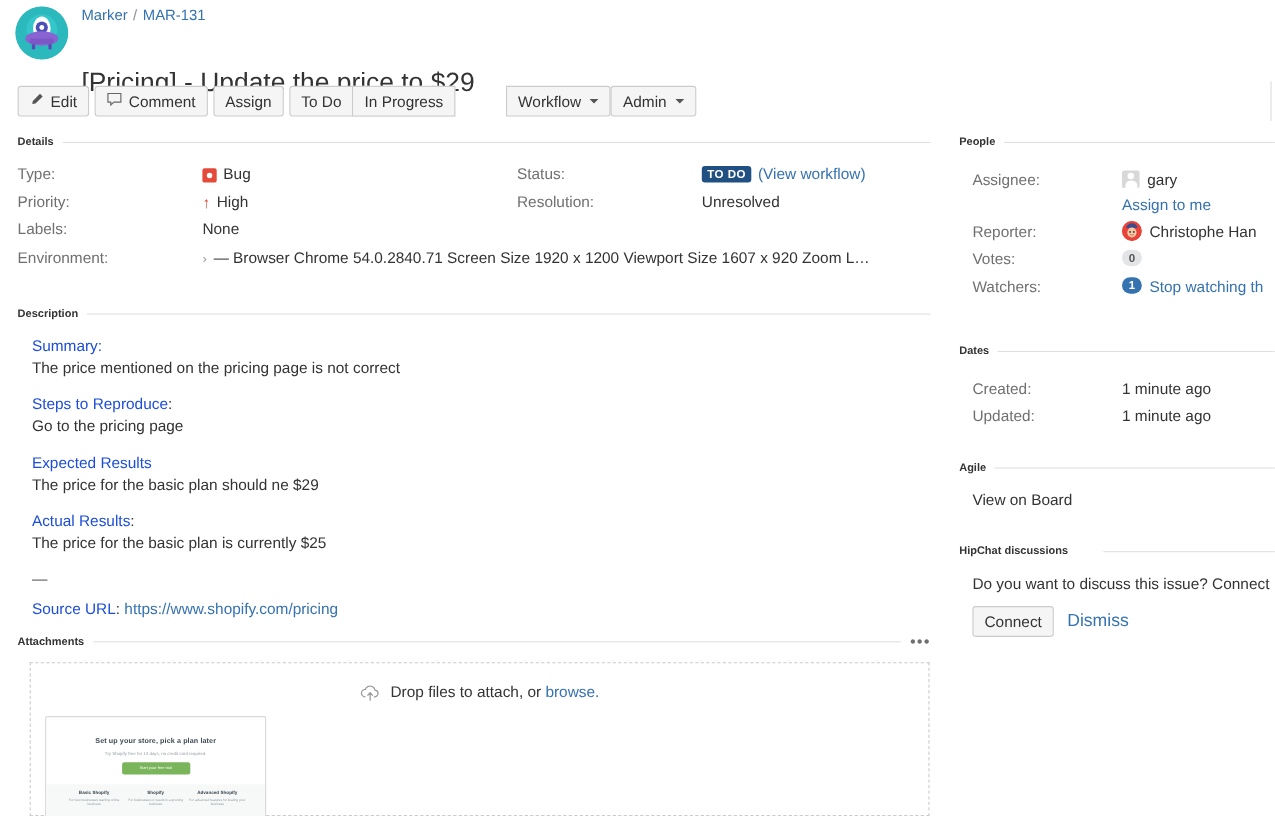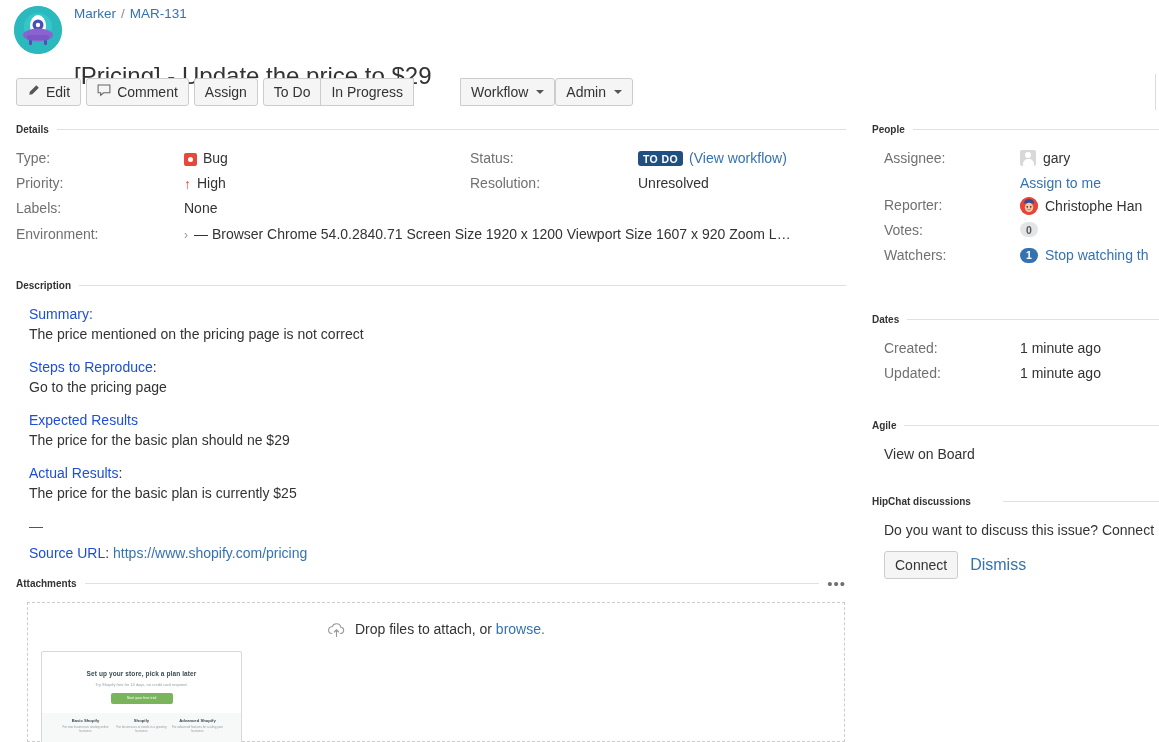--- a/index.html
+++ b/index.html
@@ -126,21 +126,21 @@
     margin: 6px auto 0; color: #fff; font-size: 3.6px; text-align: center; line-height: 11px;
   }
   .thumb .sh-plans { display: flex; justify-content: center; gap: 4px; margin-top: 9px; background:#f7f8f8; padding: 5px 0 10px; }
   .thumb .sh-plan { width: 52px; text-align: center; }
   .thumb .sh-pn { font-size: 4.2px; font-weight: bold; color: #3c4a52; }
   .thumb .sh-pd { font-size: 3px; color: #96a0a6; margin-top: 2px; line-height: 4px; }
 
   
   .side { position: absolute; left: 872px; top: 0; width: 287px; }
   .side .sec-head { width: 287px; }
-  .srow { display: flex; align-items: flex-start; height: 25px; }
+  .srow { display: flex; align-items: center; height: 25px; }
   .slabel { width: 148px; font-size: 14px; color: #707070; padding-left: 12px; }
   .sval { font-size: 14px; color: #333; display: flex; align-items: center; gap: 7px; white-space: nowrap; }
   .avatar-gray {
     width: 16px; height: 16px; background: #d8d8d8; border-radius: 2px;
     position: relative; overflow: hidden; flex: none;
   }
   .avatar-gray::before {
     content: ""; position: absolute; left: 5px; top: 2px;
     width: 6px; height: 6px; border-radius: 50%; background: #fff;
   }

